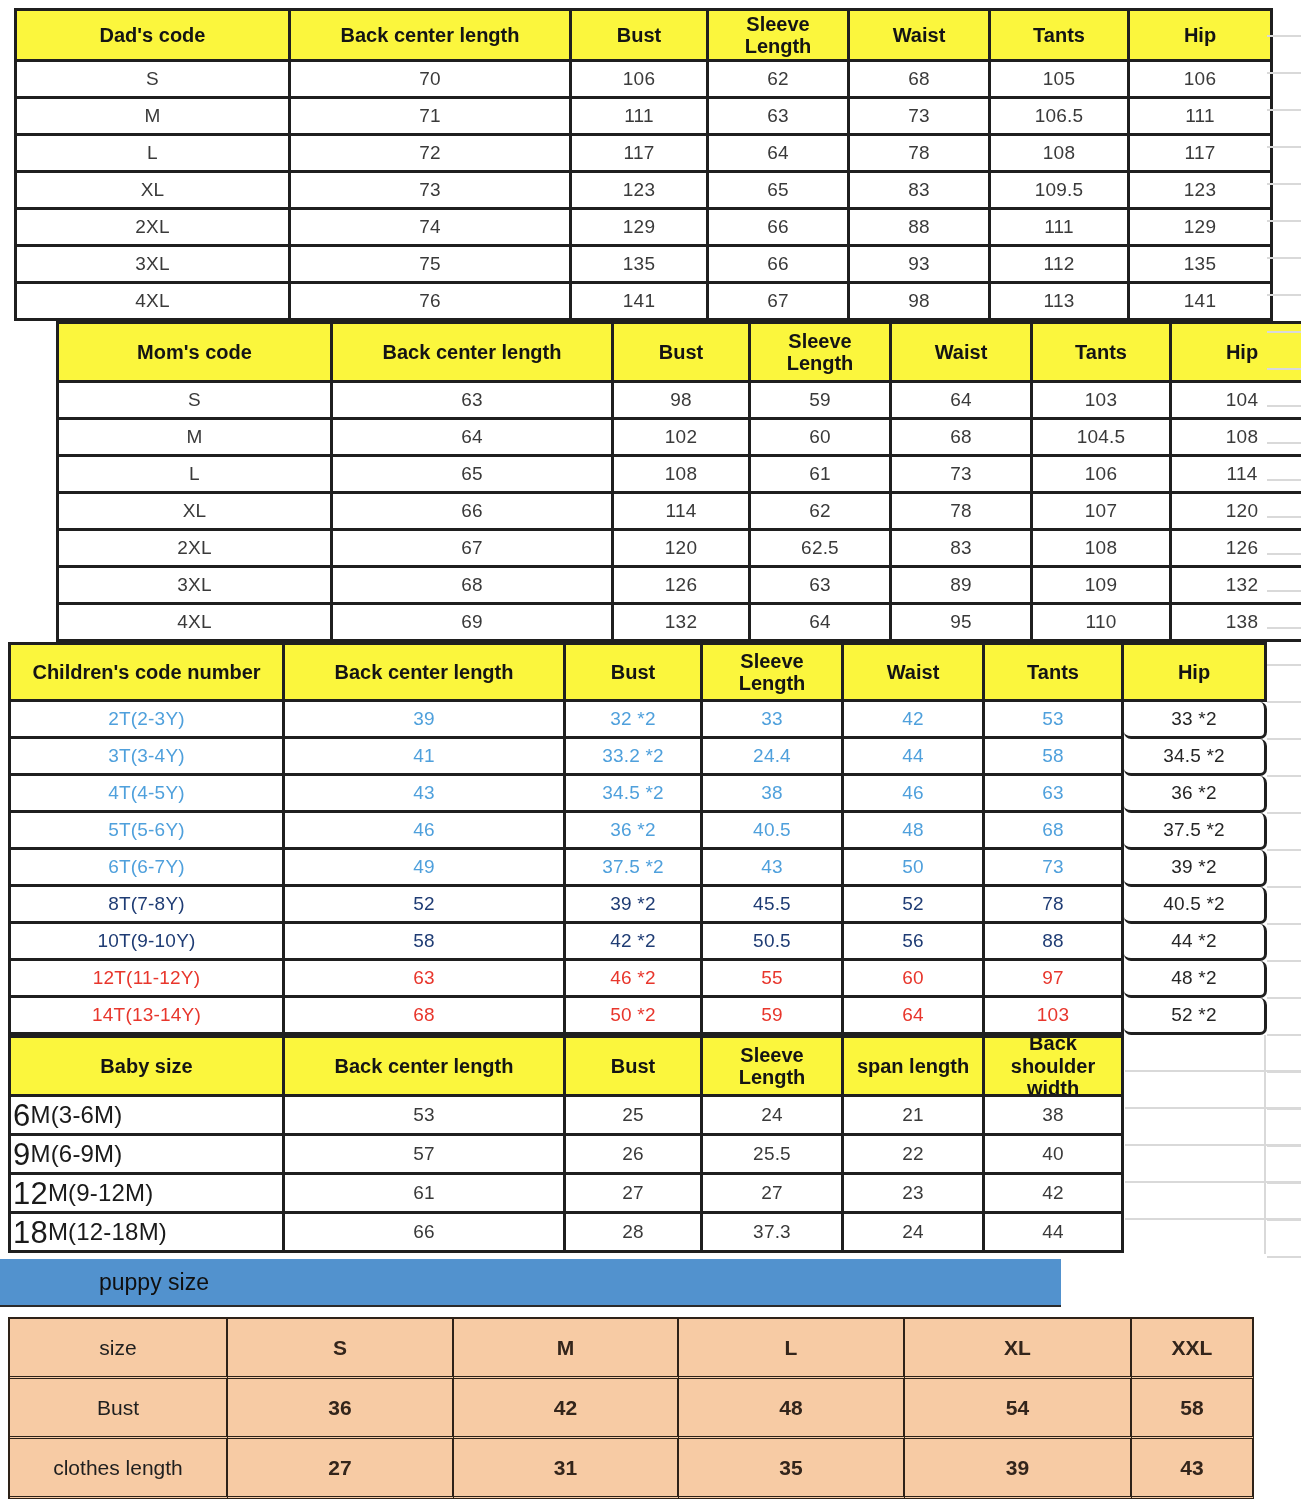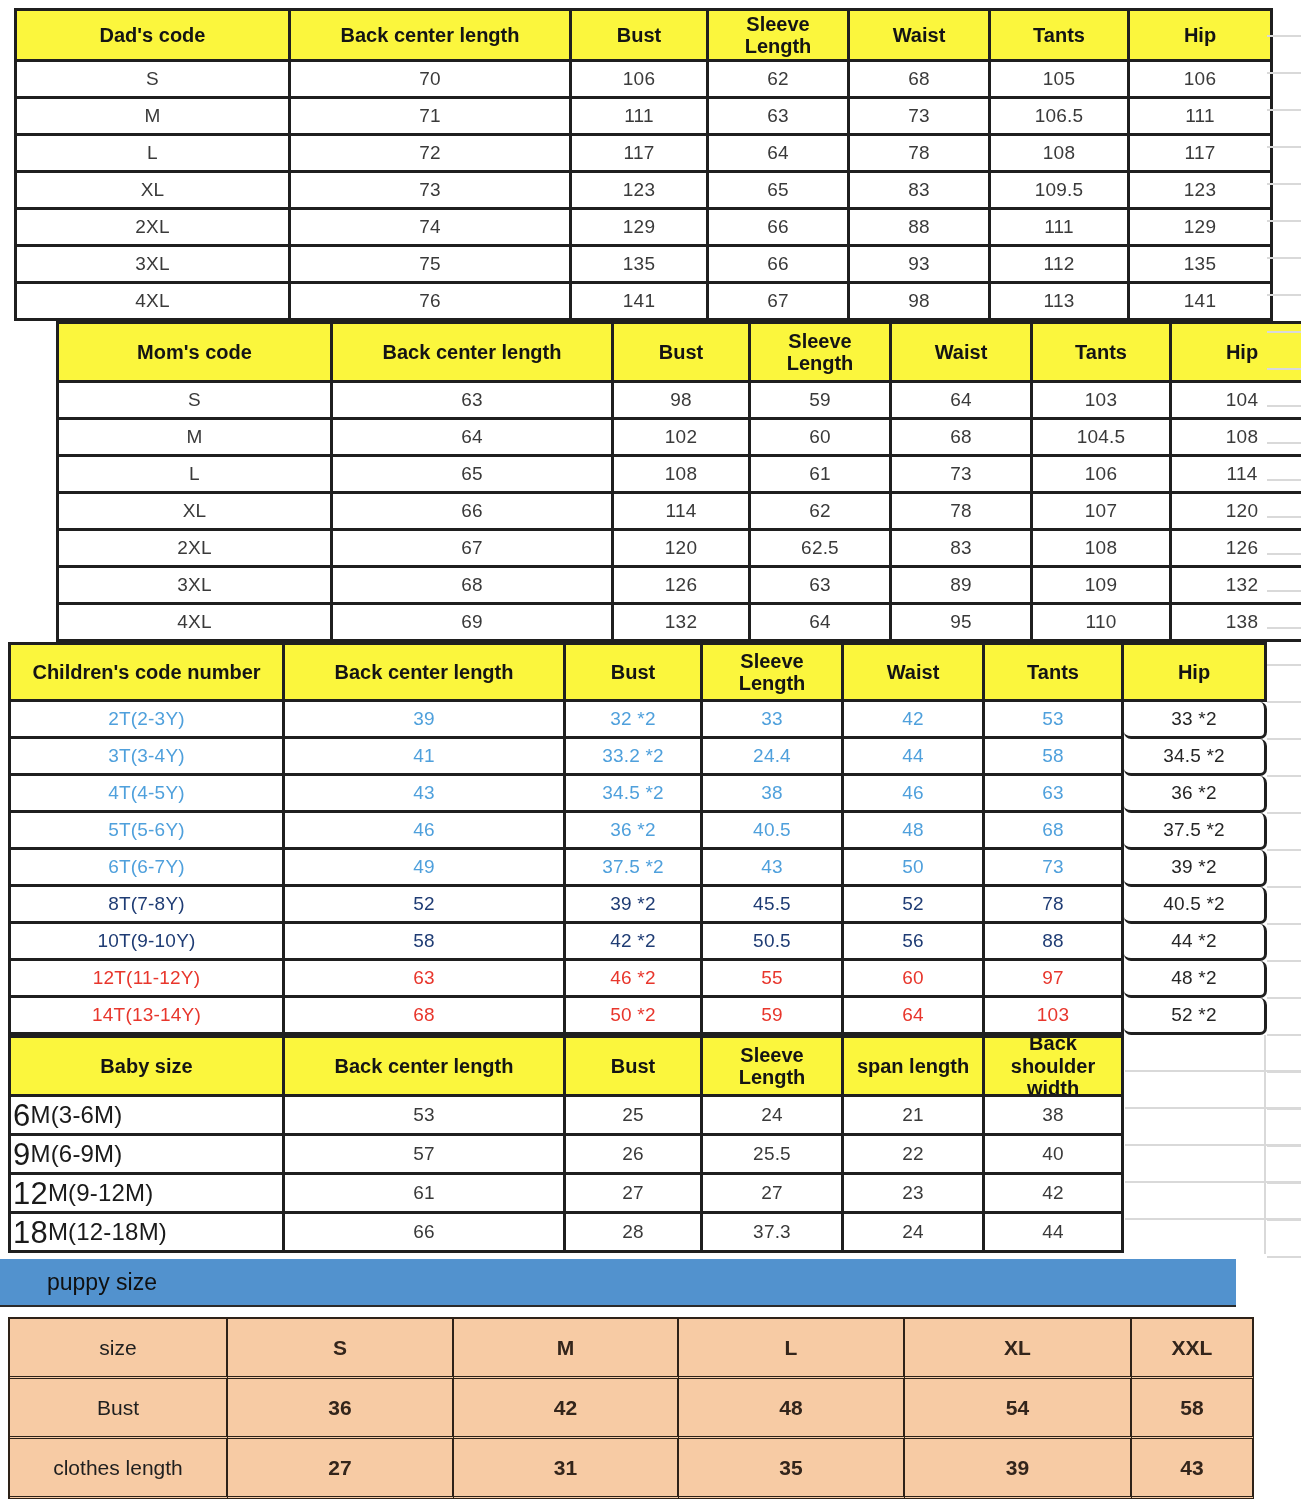--- a/index.html
+++ b/index.html
@@ -38,23 +38,23 @@
   
   .gridstrip{
     position:absolute;pointer-events:none;
     background-image:repeating-linear-gradient(
       to bottom, transparent 0px, transparent 35px, var(--grid) 35px, var(--grid) 37px);
   }
   .gridstrip .vline{position:absolute;top:0;bottom:0;width:2px;background:var(--grid);}
 
   
   .blue-bar{
-    position:absolute;left:0;width:1236px;height:48px;
+    position:absolute;left:0;width:1061px;height:48px;
     background:var(--blue);display:flex;align-items:center;
-    padding-left:47px;box-sizing:border-box;
+    padding-left:99px;box-sizing:border-box;
     border-bottom:2px solid #2b2b2b;
   }
   .blue-bar span{font-size:23px;color:#101010;font-weight:500;}
   .puppy-table .cell{
     background:var(--peach);
     font-size:21px;color:#33251b;font-weight:700;
     border-right:2px solid #2e2218;border-bottom:3px double #2e2218;text-align:right;
   }
   .puppy-table{border-top:2px solid #2e2218;border-left:2px solid #2e2218;}
   .puppy-table .lab{font-weight:400;color:#1f1f1f;}

